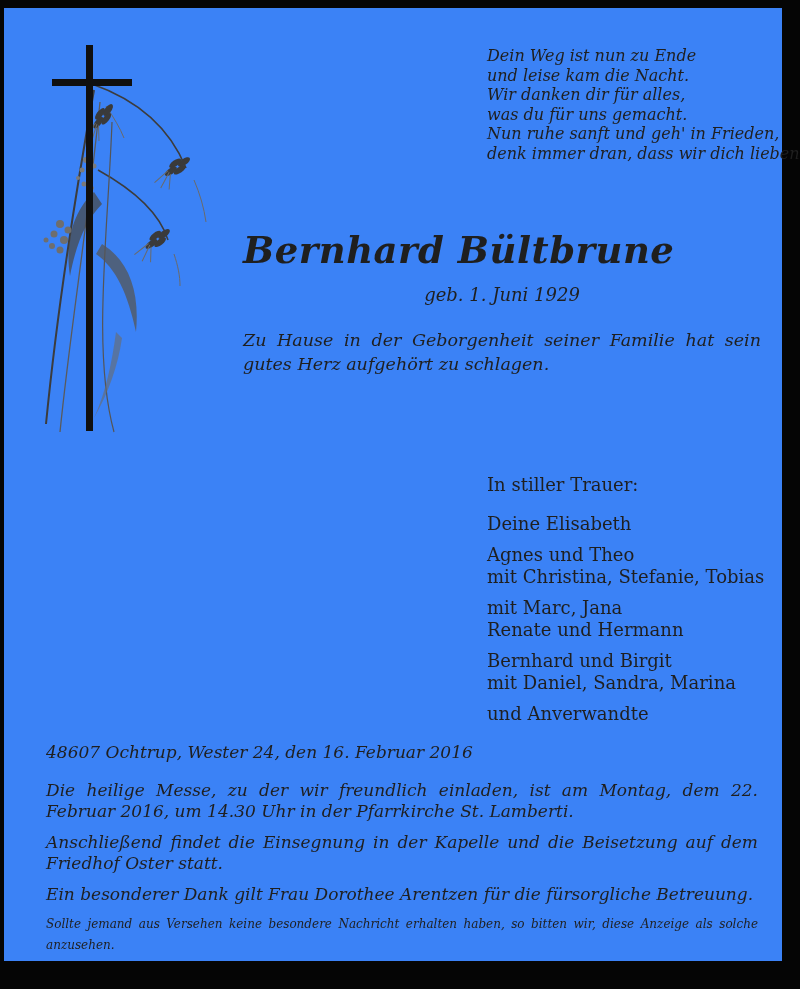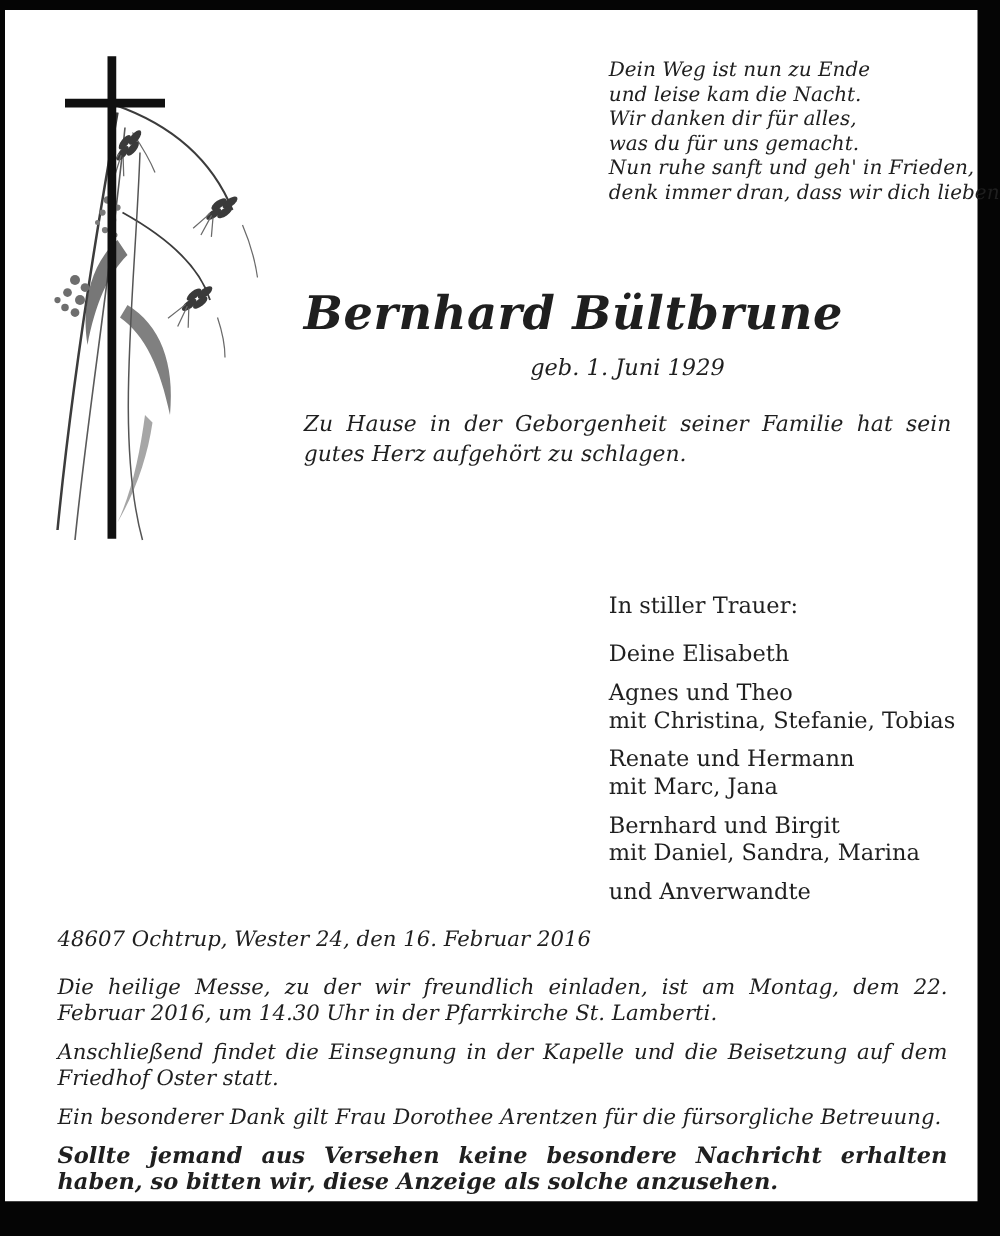--- a/index.html
+++ b/index.html
@@ -8,21 +8,21 @@
     background: #050505;
     position: relative;
     font-family: "DejaVu Serif", "Liberation Serif", serif;
     color: #1f1f1f;
     overflow: hidden;
   }
   .page {
     position: absolute;
     left: 4px; top: 8px;
     width: 778px; height: 953px;
-    background: #ffffff;
+    background: #3b82f6;
   }
 
   
   .illustration {
     position: absolute;
     left: 12px; top: 24px;
     width: 220px; height: 412px;
   }
 
   
@@ -87,21 +87,21 @@
   .footer {
     position: absolute;
     left: 42px; top: 734px;
     width: 712px;
     font-style: italic;
     font-size: 17px;
     line-height: 21.5px;
   }
   .footer .address { margin-bottom: 16px; }
   .footer p { margin-bottom: 9px; text-align: justify; }
-  .footer p.small { font-size: 18px; line-height: 21px; margin-bottom: 0; font-weight: bold; }
+  .footer p.small { font-size: 12px; line-height: 21px; margin-bottom: 0; }
 </style>
 </head>
 <body>
 
 <div class="page">
 
   <div class="illustration">
     <svg viewBox="0 0 220 412" width="220" height="412" xmlns="http://www.w3.org/2000/svg">
 
       <g stroke="#3c3c3c" fill="none">
@@ -187,22 +187,22 @@
   <div class="mourning">
     <div class="mourning-heading">In stiller Trauer:</div>
     <div class="mourner-group">
       <div>Deine Elisabeth</div>
     </div>
     <div class="mourner-group">
       <div>Agnes und Theo</div>
       <div>mit Christina, Stefanie, Tobias</div>
     </div>
     <div class="mourner-group">
+      <div>mit Marc, Jana</div>
       <div>Renate und Hermann</div>
-      <div>mit Marc, Jana</div>
     </div>
     <div class="mourner-group">
       <div>Bernhard und Birgit</div>
       <div>mit Daniel, Sandra, Marina</div>
     </div>
     <div class="mourner-group">
       <div>und Anverwandte</div>
     </div>
   </div>
 

